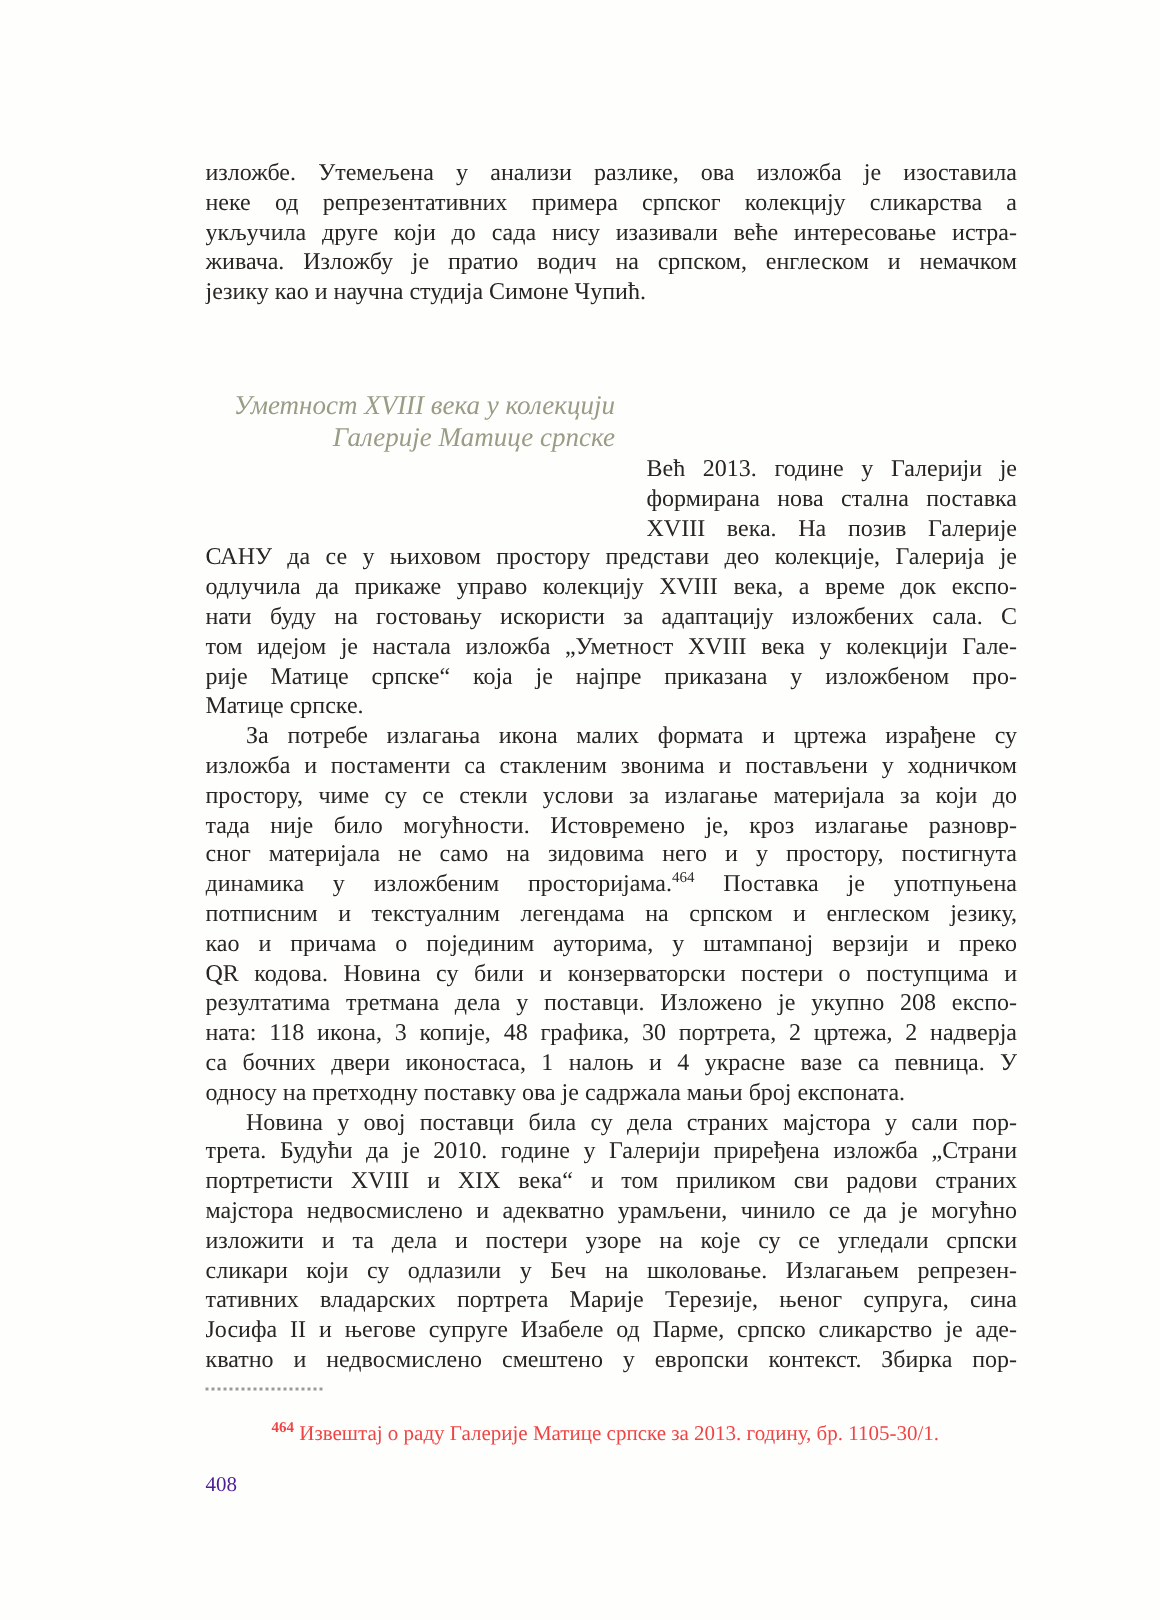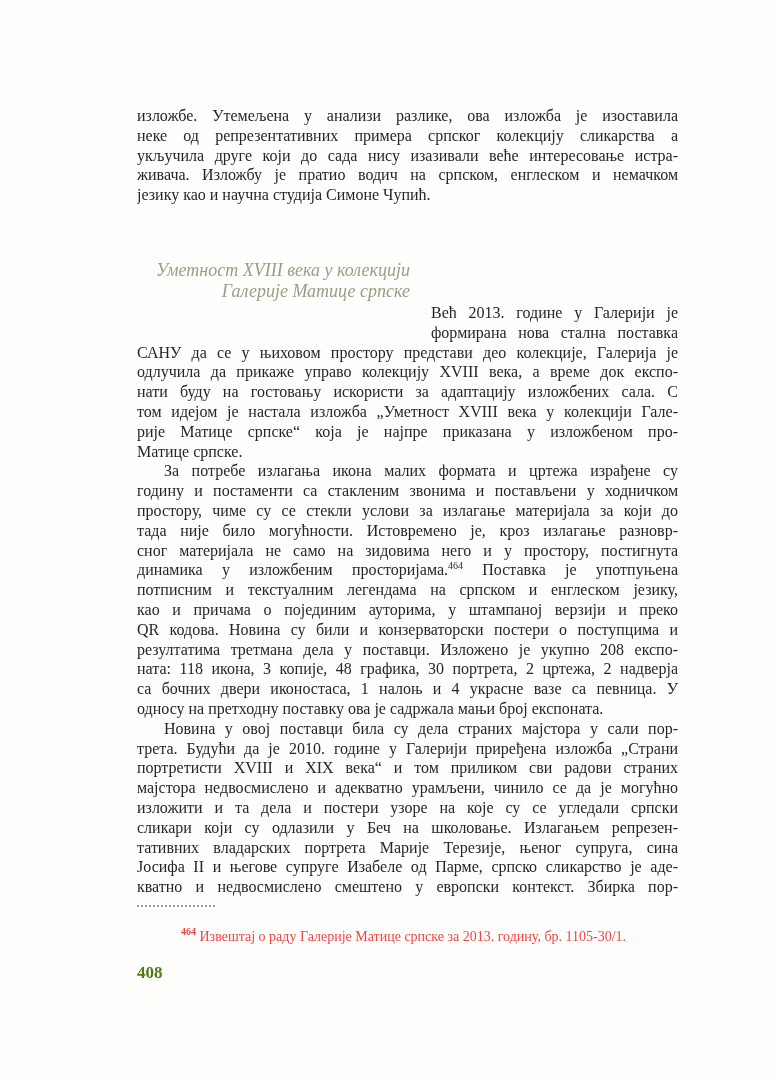--- a/index.html
+++ b/index.html
@@ -70,23 +70,22 @@
     color: #ef4444;
   }
   .fn-marker {
     font-weight: bold;
     font-size: 10px;
     vertical-align: super;
     line-height: 0;
   }
   .page-number {
     margin-top: 17px;
-    font-size: 17px;
-    color: #4d7c0f;
-    font-weight: bold;
+    font-size: 14px;
+    color: #4c1d95;
   }
 </style>
 </head>
 <body>
 
 <div class="page">
   <div class="text-block">
 
     <div class="para">
       <div class="ln">изложбе. Утемељена у анализи разлике, ова изложба је изоставила</div>
@@ -97,35 +96,36 @@
     </div>
 
     <div class="section-head">
       <div class="head-left">
         <div class="hline">Уметност XVIII века у колекцији</div>
         <div class="hline">Галерије Матице српске</div>
       </div>
       <div class="head-right">
         <div class="ln">Већ 2013. године у Галерији је</div>
         <div class="ln">формирана нова стална поставка</div>
+        <div class="ln">XVIII века. На позив Галерије</div>
       </div>
     </div>
 
     <div class="para">
       <div class="ln">САНУ да се у њиховом простору представи део колекције, Галерија је</div>
       <div class="ln">одлучила да прикаже управо колекцију XVIII века, а време док експо-</div>
       <div class="ln">нати буду на гостовању искористи за адаптацију изложбених сала. С</div>
       <div class="ln">том идејом је настала изложба „Уметност XVIII века у колекцији Гале-</div>
       <div class="ln">рије Матице српске“ која је најпре приказана у изложбеном про-</div>
       <div class="ln last">Матице српске.</div>
     </div>
 
     <div class="para">
       <div class="ln indent">За потребе излагања икона малих формата и цртежа израђене су</div>
-      <div class="ln">годину и постаменти са стакленим звонима и постављени у ходничком</div>
+      <div class="ln">изложба и постаменти са стакленим звонима и постављени у ходничком</div>
       <div class="ln">простору, чиме су се стекли услови за излагање материјала за који до</div>
       <div class="ln">тада није било могућности. Истовремено је, кроз излагање разновр-</div>
       <div class="ln">сног материјала не само на зидовима него и у простору, постигнута</div>
       <div class="ln">
         <span>динамика у изложбеним просторијама.</span><span class="ref-sup">464</span><span> Поставка је употпуњена</span>
       </div>
       <div class="ln">потписним и текстуалним легендама на српском и енглеском језику,</div>
       <div class="ln">као и причама о појединим ауторима, у штампаној верзији и преко</div>
       <div class="ln">QR кодова. Новина су били и конзерваторски постери о поступцима и</div>
       <div class="ln">резултатима третмана дела у поставци. Изложено је укупно 208 експо-</div>

